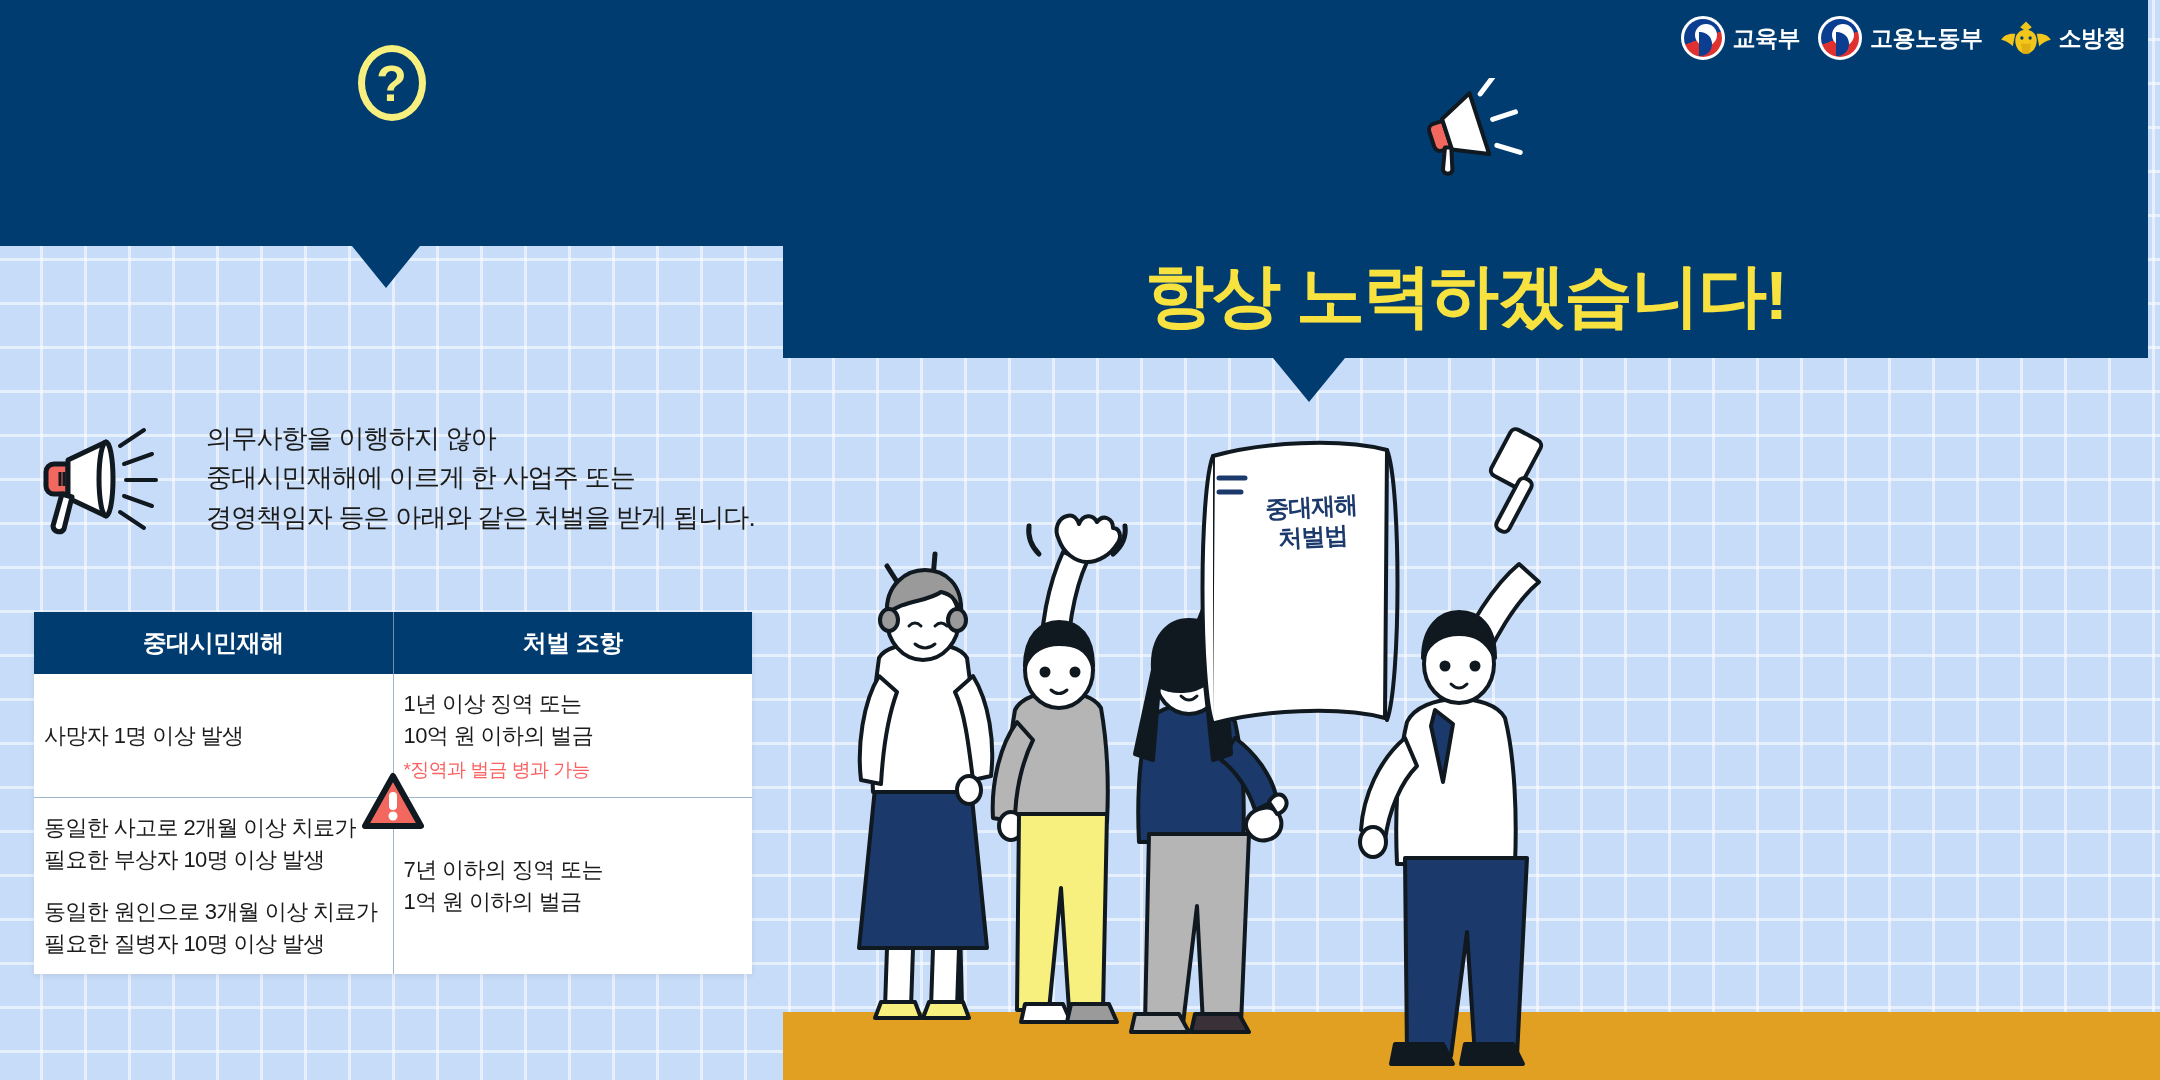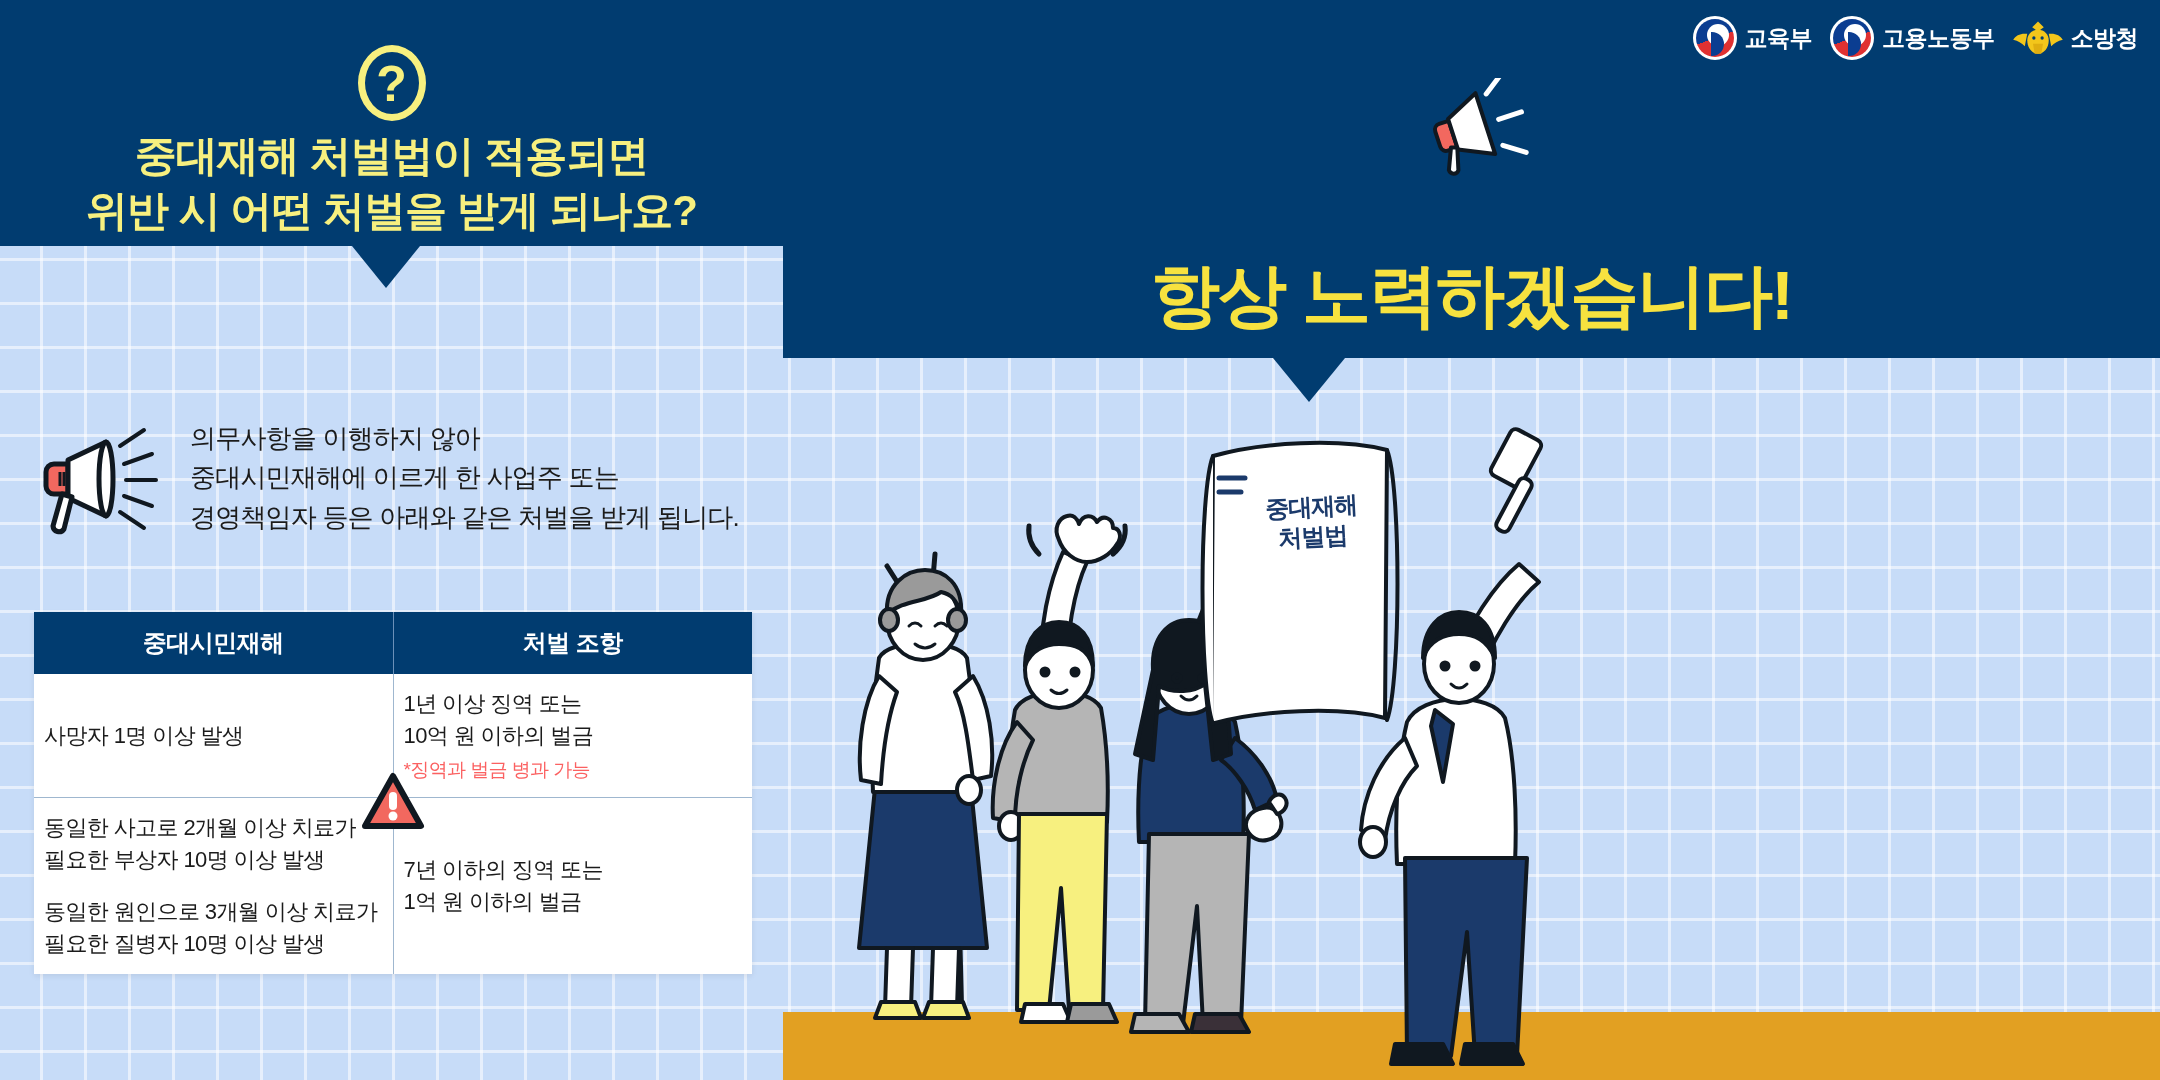--- a/index.html
+++ b/index.html
@@ -38,21 +38,21 @@
   }
   #left-title{
     position:absolute; left:0; right:0; top:128px;
     text-align:center; color:#f7f07f;
     font-size:42px; font-weight:bold; line-height:1.32;
     letter-spacing:-1px; white-space:pre-line;
   }
 
   
   #right-header{
-    position:absolute; left:783px; top:0; right:0; height:358px;
+    position:absolute; left:783px; top:0; right:12px; height:358px;
     background:#013c70;
   }
   #right-header:after{ 
     content:""; position:absolute; left:490px; top:358px;
     border-left:36px solid transparent; border-right:36px solid transparent;
     border-top:44px solid #013c70;
   }
 
   
   #ministry-bar{
@@ -87,21 +87,21 @@
     color:#f7e23f; font-size:69px; font-weight:bold; letter-spacing:-2px;
   }
   #speaker-emoji{
     position:absolute; left:calc(50% - 60px); top:78px;
     width:120px; height:100px;
   }
 
   
   #notice-block{
     position:absolute; left:40px; top:418px; width:720px;
-    display:flex; align-items:center; gap:20px;
+    display:flex; align-items:center; gap:36px;
   }
   #notice-mega{ width:130px; height:120px; flex:0 0 130px; }
   #notice-text{
     color:#1b1b1b; font-size:26px; line-height:1.52;
     letter-spacing:-.8px; white-space:pre-line;
   }
 
   
   #penalty-table{
     position:absolute; left:34px; top:612px; width:718px;
@@ -146,22 +146,20 @@
     transform:rotate(-3deg);
   }
 </style>
 </head>
 <body>
 
 <div id="grid-bg"></div>
 
 <div id="left-header">
   <div id="q-badge">?</div>
-  <div id="left-title">중대재해 처벌법이 적용되면
-위반 시 어떤 처벌을 받게 되나요?</div>
 </div>
 
 <div id="right-header">
 
   <div id="ministry-bar">
 
     <div class="ministry">
       <span class="taegeuk">
           <i></i>
           <i></i>

